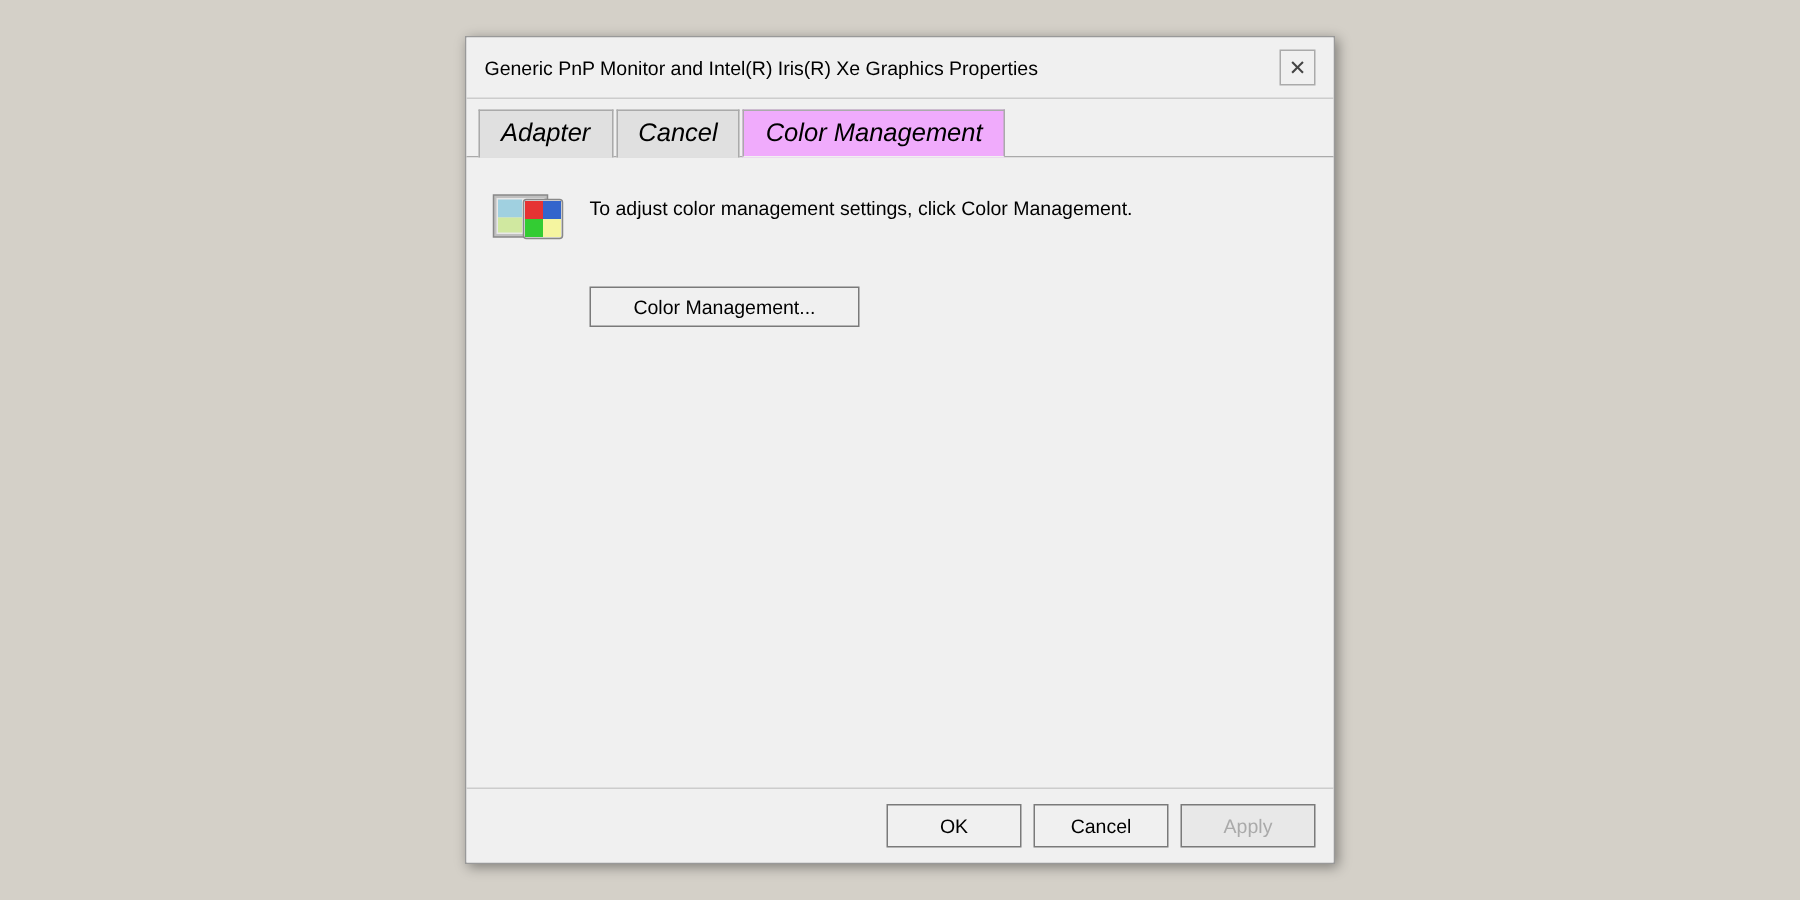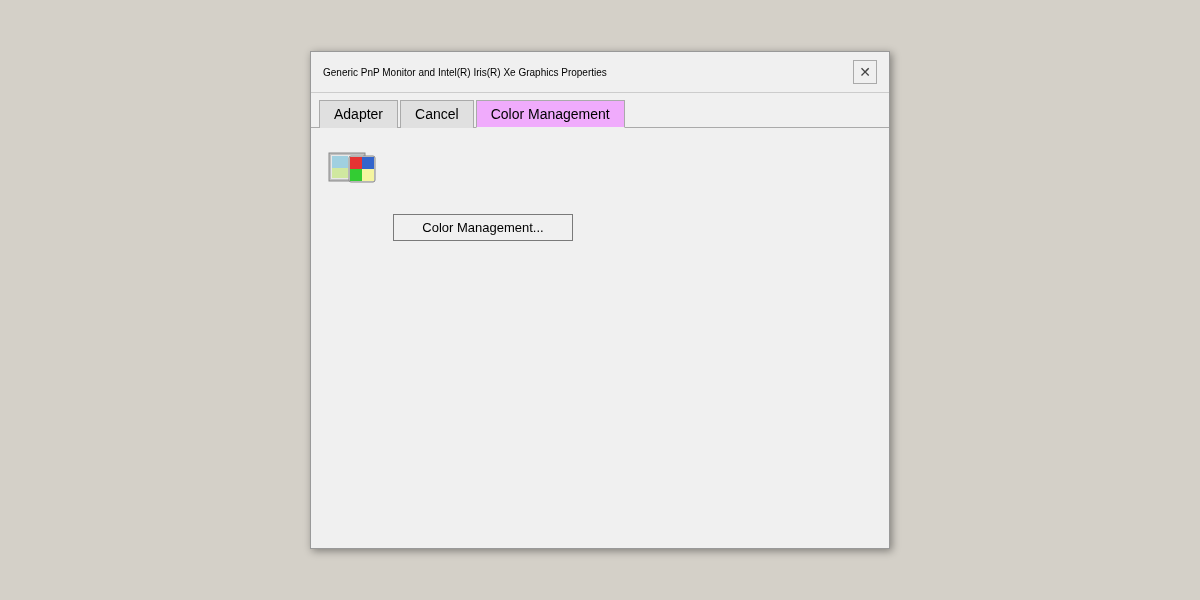--- a/index.html
+++ b/index.html
@@ -30,21 +30,21 @@
     .title-bar {
       background-color: #f0f0f0;
       border-bottom: 1px solid #ccc;
       padding: 8px 12px;
       display: flex;
       align-items: center;
       justify-content: space-between;
     }
 
     .title-bar-text {
-      font-size: 10px;
+      font-size: 13px;
       font-weight: normal;
       color: #000;
     }
 
     .close-btn {
       width: 24px;
       height: 24px;
       background: #f0f0f0;
       border: 1px solid #aaa;
       cursor: pointer;
@@ -62,23 +62,24 @@
       border-bottom: 1px solid #aaa;
     }
 
     .tab {
       padding: 5px 14px;
       border: 1px solid #aaa;
       border-bottom: none;
       background: #e0e0e0;
       cursor: pointer;
       margin-right: 2px;
-      font-size: 14px;
+      font-size: 17px;
       position: relative;
       bottom: -1px;
+      font-style: italic;
     }
 
     .tab.active {
       background: #f0abfc;
       border-bottom: 1px solid #f0f0f0;
       z-index: 1;
       font-weight: 500;
     }
 
     .tab-content {
@@ -190,20 +191,26 @@
           <rect x="23" y="9" width="12" height="12" fill="#e63333"></rect>
           <rect x="35" y="9" width="12" height="12" fill="#3365cc"></rect>
           <rect x="23" y="21" width="12" height="12" fill="#33cc33"></rect>
           <rect x="35" y="21" width="12" height="12" fill="#f5f5a0"></rect>
 
           <rect x="5" y="8" width="16" height="12" fill="#a0d0e0"></rect>
           <rect x="5" y="20" width="16" height="10" fill="#d0e8a0"></rect>
         </svg>
       </div>
 
+      <div class="section-text">To adjust color management settings, click Color Management.</div>
     </div>
 
     <div class="color-mgmt-btn-wrapper">
       <button class="color-mgmt-btn">Color Management...</button>
     </div>
   </div>
 
+  <div class="dialog-footer">
+    <button class="footer-btn">OK</button>
+    <button class="footer-btn">Cancel</button>
+    <button class="footer-btn disabled">Apply</button>
+  </div>
 </div>
 
 </body></html>

